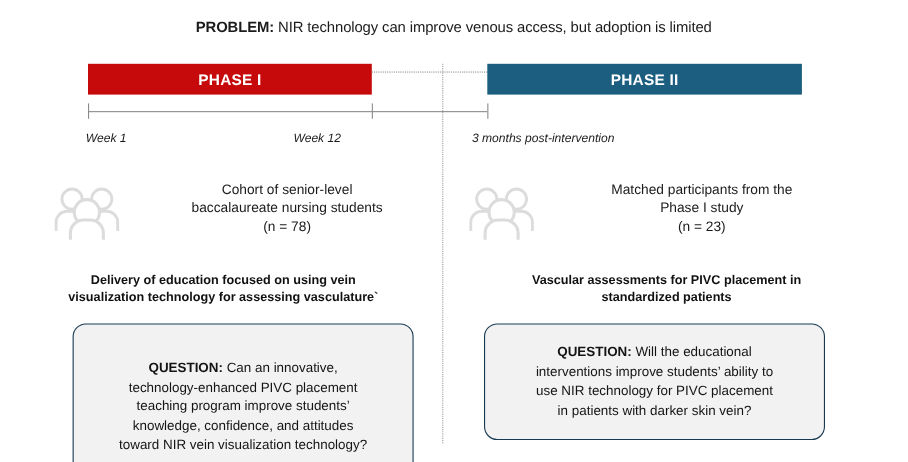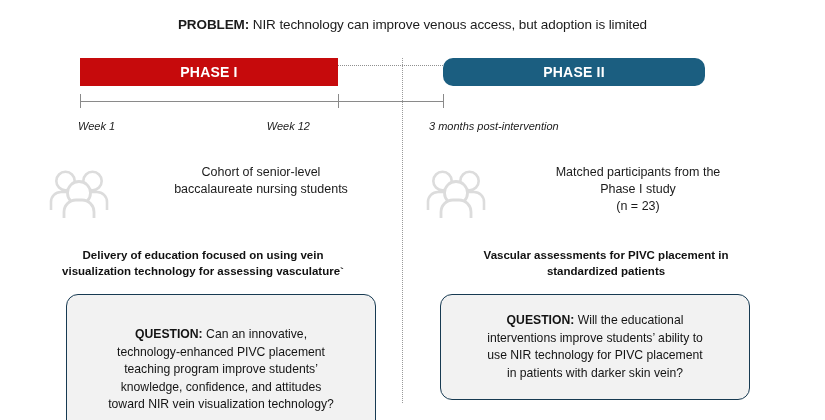--- a/index.html
+++ b/index.html
@@ -22,21 +22,21 @@
   .problem .lbl{font-weight:bold;margin-top:32px;}
   .problem .txt{font-weight:normal;}
 
   
   .bar{
     position:absolute;height:28px;top:58px;
     display:flex;align-items:center;justify-content:center;
     color:#ffffff;font-weight:bold;font-size:14px;letter-spacing:.2px;
   }
   .bar-1{left:80px;width:258px;background:#c60a0c;}
-  .bar-2{left:443px;width:262px;background:#1b5e80;border-radius:10px;}
+  .bar-2{left:443px;width:286px;background:#1b5e80;}
 
   
   .connector{
     position:absolute;left:338px;top:65px;width:105px;height:0;
     border-top:1.4px dotted #8f8f8f;
   }
   
   .divider{
     position:absolute;left:402px;top:58px;width:0;height:345px;
     border-left:1.4px dotted #9a9a9a;
@@ -131,20 +131,21 @@
       <circle cx="17.5" cy="15" r="9.2" fill="none" stroke="#dcdcdc" stroke-width="2.6"></circle>
       <circle cx="44.5" cy="15" r="9.2" fill="none" stroke="#dcdcdc" stroke-width="2.6"></circle>
       <path d="M3 44 v-8 a10 10 0 0 1 10 -10 h9" fill="none" stroke="#dcdcdc" stroke-width="2.6"></path>
       <path d="M59 44 v-8 a10 10 0 0 0 -10 -10 h-9" fill="none" stroke="#dcdcdc" stroke-width="2.6"></path>
       <circle cx="31" cy="27" r="11.5" fill="#ffffff" stroke="#dcdcdc" stroke-width="2.8"></circle>
       <path d="M16 53 v-7 a12 12 0 0 1 12 -12 h6 a12 12 0 0 1 12 12 v7" fill="#ffffff" stroke="#dcdcdc" stroke-width="2.8"></path>
     </svg>
     <div class="cohort-text">
       <span class="ln">Cohort of senior-level</span>
       <span class="ln">baccalaureate nursing students</span>
+      <span class="ln">(n = 78)</span>
     </div>
   </div>
 
   <div class="cohort cohort-2">
     <svg class="people-icon" viewBox="0 0 62 52">
       <circle cx="17.5" cy="15" r="9.2" fill="none" stroke="#dcdcdc" stroke-width="2.6"></circle>
       <circle cx="44.5" cy="15" r="9.2" fill="none" stroke="#dcdcdc" stroke-width="2.6"></circle>
       <path d="M3 44 v-8 a10 10 0 0 1 10 -10 h9" fill="none" stroke="#dcdcdc" stroke-width="2.6"></path>
       <path d="M59 44 v-8 a10 10 0 0 0 -10 -10 h-9" fill="none" stroke="#dcdcdc" stroke-width="2.6"></path>
       <circle cx="31" cy="27" r="11.5" fill="#ffffff" stroke="#dcdcdc" stroke-width="2.8"></circle>

